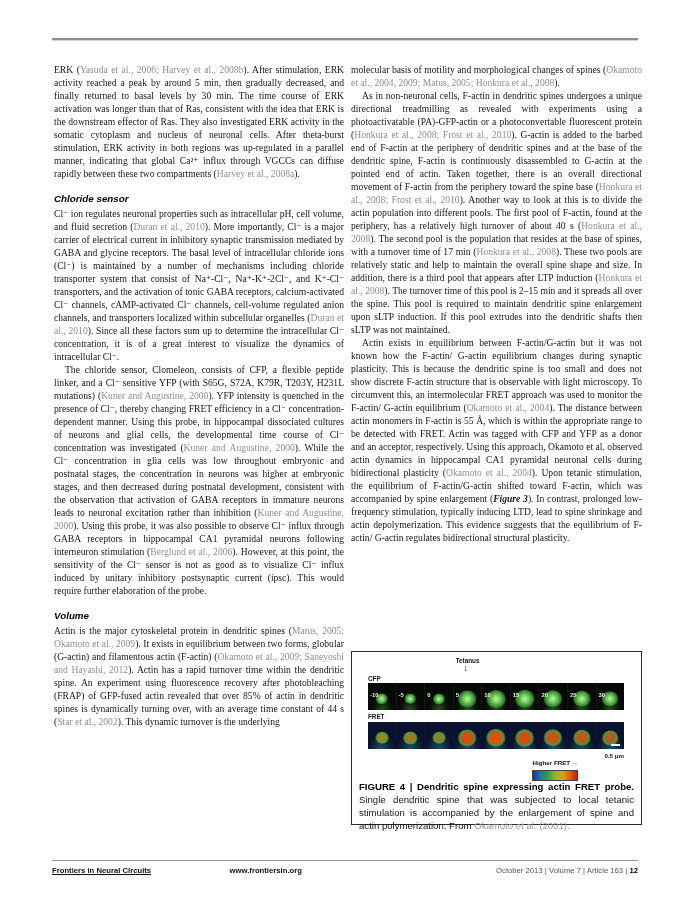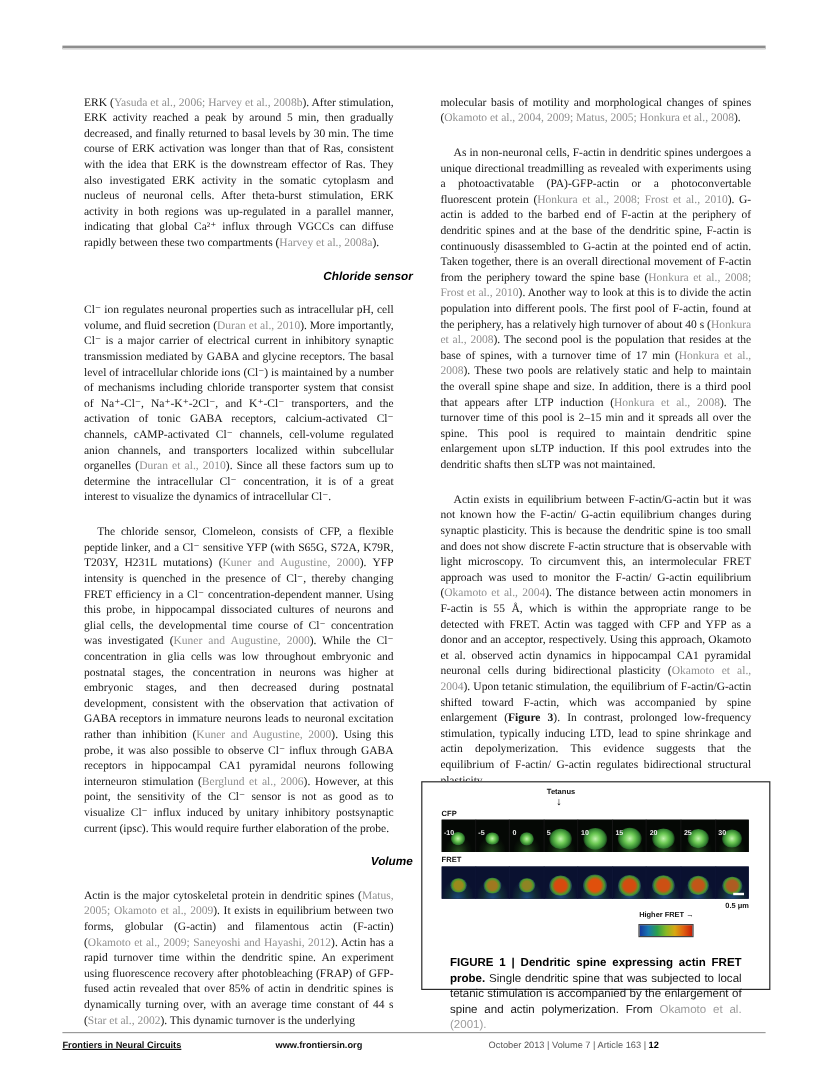--- a/index.html
+++ b/index.html
@@ -10,26 +10,26 @@
   .running-head{position:absolute;top:25px;left:52px;width:586px;display:flex;
         justify-content:space-between;font-family:"Liberation Sans","DejaVu Sans",sans-serif;
         font-size:7.6px;color:#4a4a4a;}
   .head-rule{position:absolute;top:38px;left:52px;width:586px;height:2px;background:#8e8e8e;
         border-bottom:1px solid #d6d6d6;}
 
   
   .col{position:absolute;top:63px;width:290px;}
   .col-left{left:54px;}
   .col-right{left:351px;width:291px;height:800px;}
-  .col p{margin:16px;text-align:justify;font-size:9.6px;line-height:13px;color:#161616;}
+  .col p{margin:0;text-align:justify;font-size:9.6px;line-height:13px;color:#161616;}
   .col p.indent{text-indent:11px;}
   h2.section{font-family:"Liberation Sans","DejaVu Sans",sans-serif;font-style:italic;
-        font-weight:bold;font-size:9.8px;margin:13px 0 3px 0;color:#000;text-align:right;}
+        font-weight:bold;font-size:9.8px;margin:13px 0 3px 0;color:#000;}
   .cite{color:#8f8f8f;}
-  .bold{font-weight:bold;}
+  .bold{font-weight:bold;font-style:italic;}
 
   
   .fig-box{position:absolute;top:588px;left:0;width:291px;height:174px;border:1px solid #2b2b2b;
         background:#fff;box-sizing:border-box;font-family:"Liberation Sans","DejaVu Sans",sans-serif;}
   .fig-sublabel{position:absolute;font-size:6.3px;font-weight:bold;color:#111;}
   .tetanus{top:5px;width:60px;text-align:center;}
   .arrow{position:absolute;top:12px;font-size:9px;font-weight:bold;color:#000;line-height:1;}
   .cfp-label{left:16px;top:23px;}
   .fret-label{left:16px;top:61px;}
   .strip{position:absolute;left:16px;width:256px;height:27px;display:flex;overflow:hidden;}
@@ -56,21 +56,21 @@
         line-height:9.8px;color:#3a3a3a;text-align:justify;}
   .caption-title{font-weight:bold;color:#000;}
   .caption-cite{color:#9b9b9b;}
 
   
   .foot-rule{position:absolute;top:860px;left:52px;width:586px;height:1px;background:#9a9a9a;}
   .footer-row{position:absolute;top:866px;left:52px;width:586px;display:flex;align-items:baseline;
         font-family:"Liberation Sans","DejaVu Sans",sans-serif;font-size:7.7px;color:#111;}
   .f-left{flex:1;text-align:left;font-weight:bold;text-decoration:underline;}
   .f-center{flex:1;text-align:left;font-weight:bold;}
-  .f-right{flex:1.3;color:#555;}
+  .f-right{flex:1.3;text-align:right;color:#555;}
   .f-right b{color:#000;}
 </style>
 </head>
 <body>
 
 <div class="page">
 
   <div class="head-rule"></div>
 
   <div class="col col-left">
@@ -136,21 +136,21 @@
           <div class="frame fret-frame">
             <div class="dend fret-dend"></div>
             <div class="blob" style="width: 60%; height: 55.2%; background: radial-gradient(circle, rgb(174, 92, 34) 0%, rgb(174, 92, 34) 38%, rgb(77, 154, 44) 58%, rgba(28, 70, 150, 0.45) 76%, rgba(8, 16, 46, 0) 92%);"></div>
           </div>
         </div>
       <div class="cbar-wrap">
         <span class="cbar-label">Higher FRET →</span>
         <div class="cbar" style="background: linear-gradient(to right, rgb(22, 54, 158), rgb(24, 120, 176), rgb(42, 160, 76), rgb(136, 184, 36), rgb(216, 168, 18), rgb(224, 96, 16), rgb(198, 28, 8));"></div>
       </div>
       <span class="scale-label">0.5 μm</span>
-      <p class="caption"><span class="caption-title">FIGURE 1 | Dendritic spine expressing actin FRET probe.</span><span> Single dendritic spine that was subjected to local tetanic stimulation is accompanied by the enlargement of spine and actin polymerization. From </span><span class="caption-cite">Okamoto et al. (2001).</span></p>
+      <p class="caption"><span class="caption-title">FIGURE 4 | Dendritic spine expressing actin FRET probe.</span><span> Single dendritic spine that was subjected to local tetanic stimulation is accompanied by the enlargement of spine and actin polymerization. From </span><span class="caption-cite">Okamoto et al. (2001).</span></p>
     </div>
   <p><span>molecular basis of motility and morphological changes of spines (</span><span class="cite">Okamoto et al., 2004, 2009; Matus, 2005; Honkura et al., 2008</span><span>).</span></p>
       <p class="indent"><span>As in non-neuronal cells, F-actin in dendritic spines undergoes a unique directional treadmilling as revealed with experiments using a photoactivatable (PA)-GFP-actin or a photoconvertable fluorescent protein (</span><span class="cite">Honkura et al., 2008; Frost et al., 2010</span><span>). G-actin is added to the barbed end of F-actin at the periphery of dendritic spines and at the base of the dendritic spine, F-actin is continuously disassembled to G-actin at the pointed end of actin. Taken together, there is an overall directional movement of F-actin from the periphery toward the spine base (</span><span class="cite">Honkura et al., 2008; Frost et al., 2010</span><span>). Another way to look at this is to divide the actin population into different pools. The first pool of F-actin, found at the periphery, has a relatively high turnover of about 40 s (</span><span class="cite">Honkura et al., 2008</span><span>). The second pool is the population that resides at the base of spines, with a turnover time of 17 min (</span><span class="cite">Honkura et al., 2008</span><span>). These two pools are relatively static and help to maintain the overall spine shape and size. In addition, there is a third pool that appears after LTP induction (</span><span class="cite">Honkura et al., 2008</span><span>). The turnover time of this pool is 2–15 min and it spreads all over the spine. This pool is required to maintain dendritic spine enlargement upon sLTP induction. If this pool extrudes into the dendritic shafts then sLTP was not maintained.</span></p>
       <p class="indent"><span>Actin exists in equilibrium between F-actin/G-actin but it was not known how the F-actin/ G-actin equilibrium changes during synaptic plasticity. This is because the dendritic spine is too small and does not show discrete F-actin structure that is observable with light microscopy. To circumvent this, an intermolecular FRET approach was used to monitor the F-actin/ G-actin equilibrium (</span><span class="cite">Okamoto et al., 2004</span><span>). The distance between actin monomers in F-actin is 55 Å, which is within the appropriate range to be detected with FRET. Actin was tagged with CFP and YFP as a donor and an acceptor, respectively. Using this approach, Okamoto et al. observed actin dynamics in hippocampal CA1 pyramidal neuronal cells during bidirectional plasticity (</span><span class="cite">Okamoto et al., 2004</span><span>). Upon tetanic stimulation, the equilibrium of F-actin/G-actin shifted toward F-actin, which was accompanied by spine enlargement (</span><span class="bold">Figure 3</span><span>). In contrast, prolonged low-frequency stimulation, typically inducing LTD, lead to spine shrinkage and actin depolymerization. This evidence suggests that the equilibrium of F-actin/ G-actin regulates bidirectional structural plasticity.</span></p>
     </div>
 
   <div class="foot-rule"></div>
   <div class="footer-row">
     <span class="f-left">Frontiers in Neural Circuits</span>
     <span class="f-center">www.frontiersin.org</span>

